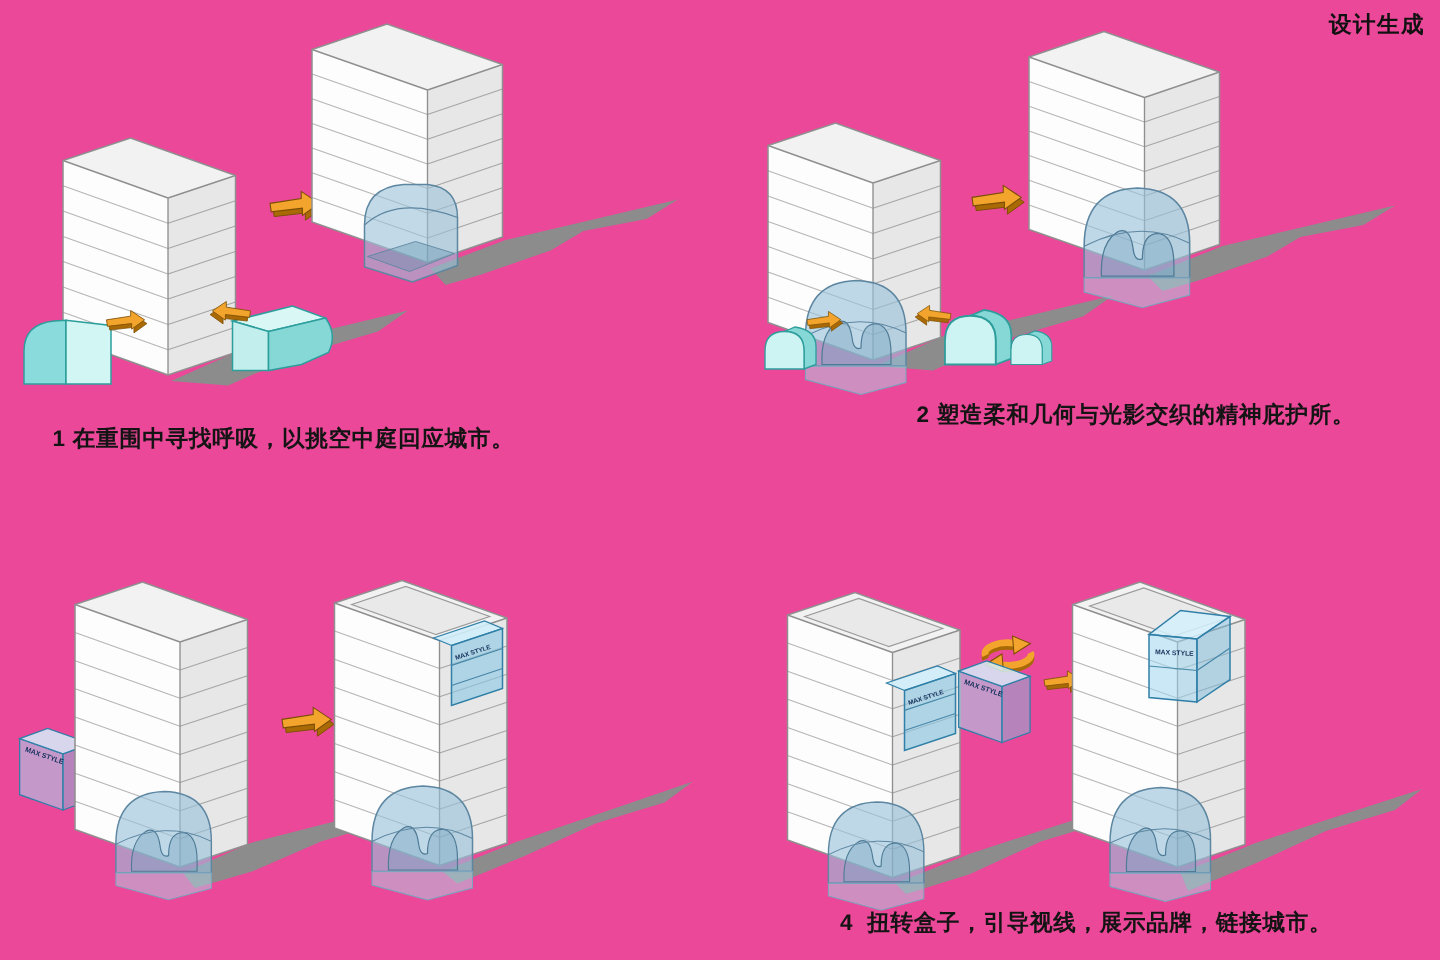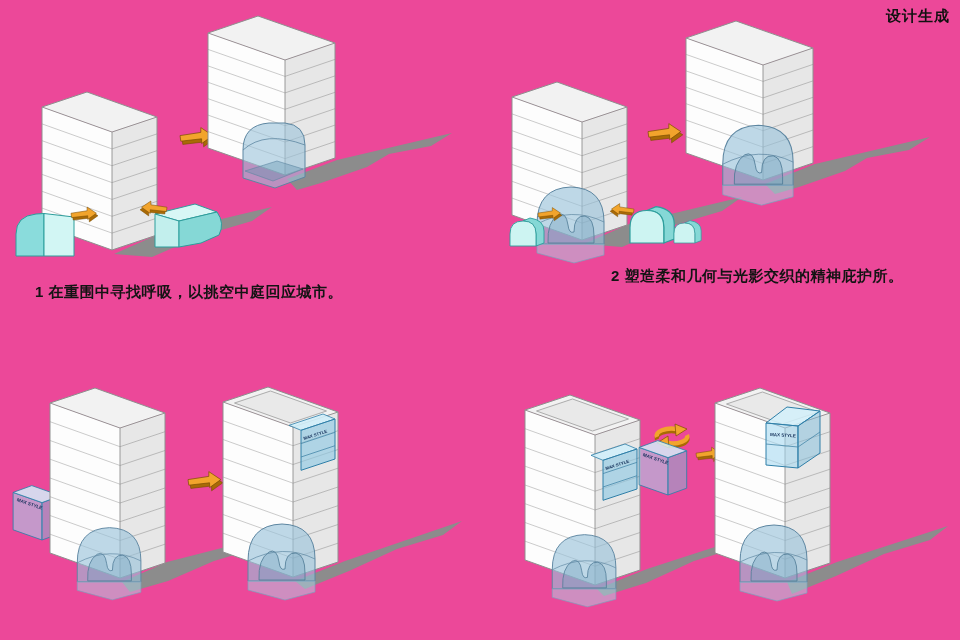--- a/index.html
+++ b/index.html
@@ -182,14 +182,15 @@
         <polygon points="0,0 -32,-3 -32,-45 0,-42" fill="rgba(160,215,240,0.55)" stroke="#2f7fa8" stroke-width="1"></polygon>
         <polygon points="0,0 22,-15 22,-57 0,-42" fill="rgba(128,190,220,0.5)" stroke="#2f7fa8" stroke-width="1"></polygon>
         <path d="M-32,-24 L0,-21 M0,-21 L22,-36" stroke="#4587a8" stroke-width="0.8" fill="none"></path>
         <text transform="translate(-28,-32) rotate(3)" font-size="4.5" fill="#14305a">MAX STYLE</text>
       </g>
     </g>
   </svg>
 
   <div class="caption cap1">1 在重围中寻找呼吸，以挑空中庭回应城市。</div>
   <div class="caption cap2">2 塑造柔和几何与光影交织的精神庇护所。</div>
+  <div class="caption cap4">4  扭转盒子，引导视线，展示品牌，链接城市。</div>
 
 </div>
 
 </body></html>

